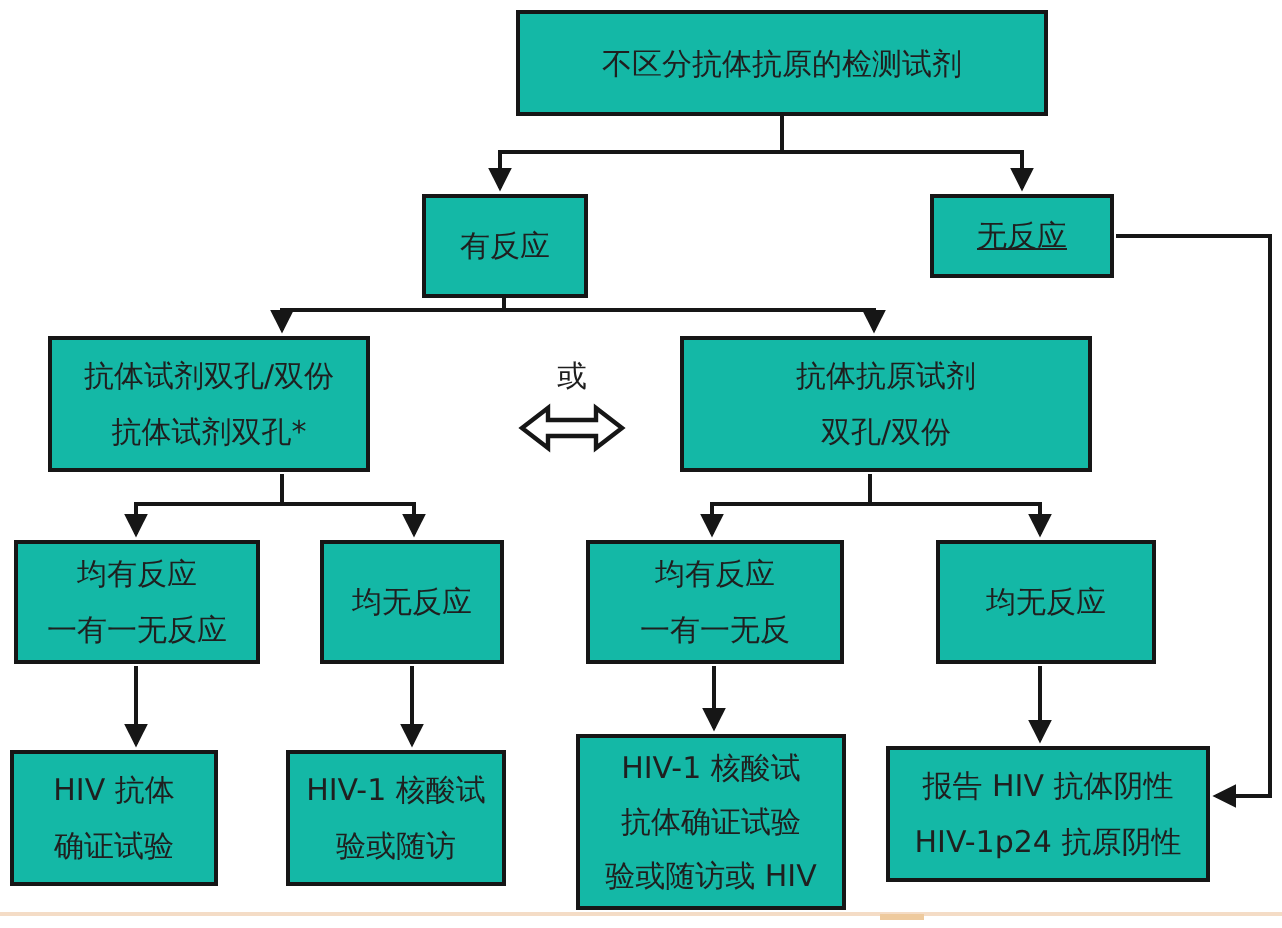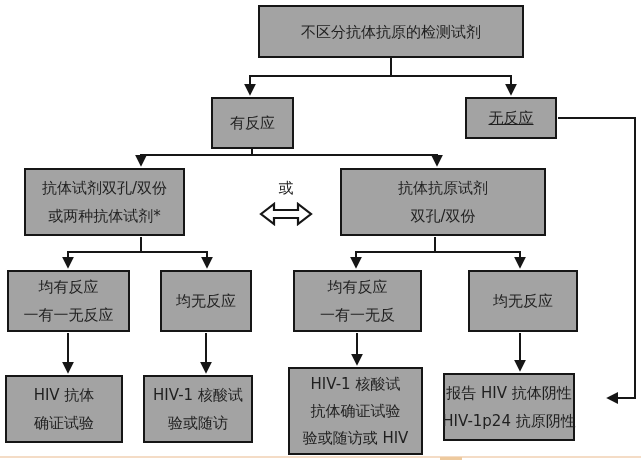--- a/index.html
+++ b/index.html
@@ -8,21 +8,21 @@
     width:641px;height:464px;
     background:#ffffff;
     font-family:"DejaVu Sans","Liberation Sans",sans-serif;
     color:#1f1f1f;
     overflow:hidden;
   }
   svg.connectors{position:absolute;left:0;top:0;width:641px;height:464px;}
   .node{
     position:absolute;
     box-sizing:border-box;
-    background:#a3a3a3;
+    background:#14b8a6;
     border:2px solid #161616;
     display:flex;
     flex-direction:column;
     align-items:center;
     justify-content:center;
     text-align:center;
     font-size:15px;
     line-height:28px;
     white-space:nowrap;
     z-index:2;
@@ -31,24 +31,24 @@
   
   #n-root        {left:258px;top:5px;  width:266px;height:53px;}
   #n-reactive    {left:211px;top:97px; width:83px; height:52px;}
   #n-nonreactive {left:465px;top:97px; width:92px; height:42px;text-decoration:underline;}
   #n-ab-dual     {left:24px; top:168px;width:161px;height:68px;text-align:right;}
   #n-abag-dual   {left:340px;top:168px;width:206px;height:68px;}
   #n-l4a         {left:7px;  top:270px;width:123px;height:62px;}
   #n-l4b         {left:160px;top:270px;width:92px; height:62px;}
   #n-l4c         {left:293px;top:270px;width:129px;height:62px;}
   #n-l4d         {left:468px;top:270px;width:110px;height:62px;}
-  #n-botA        {left:5px;  top:375px;width:118px;height:68px;}
+  #n-botA        {left:5px;  top:375px;width:104px;height:68px;}
   #n-botB        {left:143px;top:375px;width:110px;height:68px;}
   #n-botC        {left:288px;top:367px;width:135px;height:88px;line-height:27px;}
-  #n-botD        {left:443px;top:373px;width:132px;height:68px;}
+  #n-botD        {left:443px;top:373px;width:162px;height:68px;}
   #or-label{
     position:absolute;left:262px;top:177px;width:48px;
     text-align:center;font-size:15px;line-height:22px;z-index:2;
   }
   #bottom-rule{
     position:absolute;left:0;top:456px;width:641px;height:2px;
     z-index:1;
   }
   #bottom-rule-accent{
     position:absolute;left:440px;top:457px;width:22px;height:3px;
@@ -98,21 +98,21 @@
   <div class="node" id="n-reactive">
     <span class="ln">有反应</span>
   </div>
 
   <div class="node" id="n-nonreactive">
     <span class="ln">无反应</span>
   </div>
 
   <div class="node" id="n-ab-dual">
     <span class="ln">抗体试剂双孔/双份</span>
-    <span class="ln">或两种抗体试剂*</span>
+    <span class="ln">抗体试剂双孔*</span>
   </div>
 
   <div id="or-label">或</div>
 
   <div class="node" id="n-abag-dual">
     <span class="ln">抗体抗原试剂</span>
     <span class="ln">双孔/双份</span>
   </div>
 
   <div class="node" id="n-l4a">

